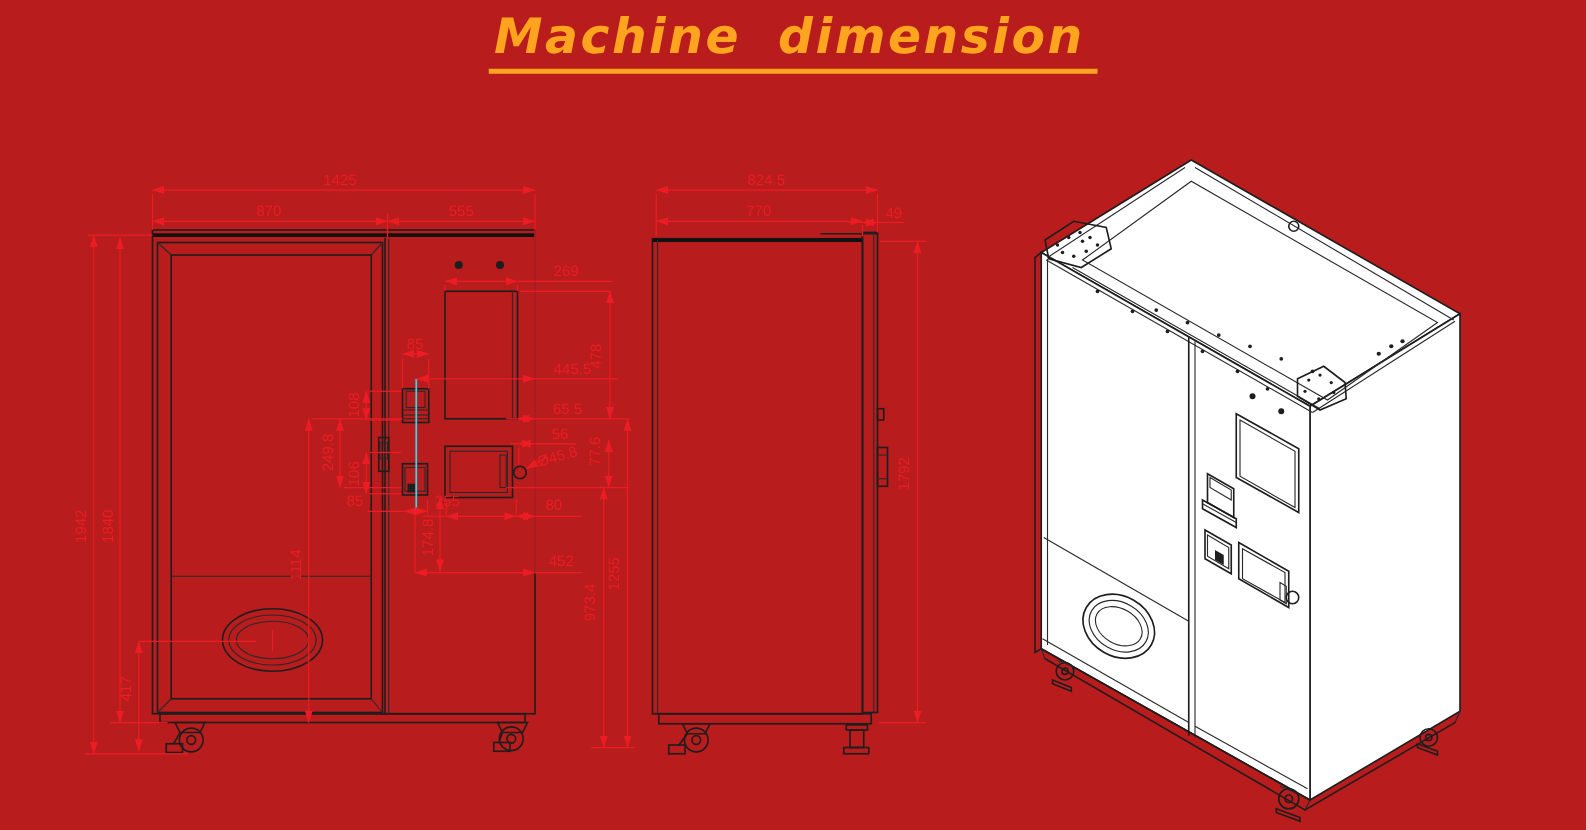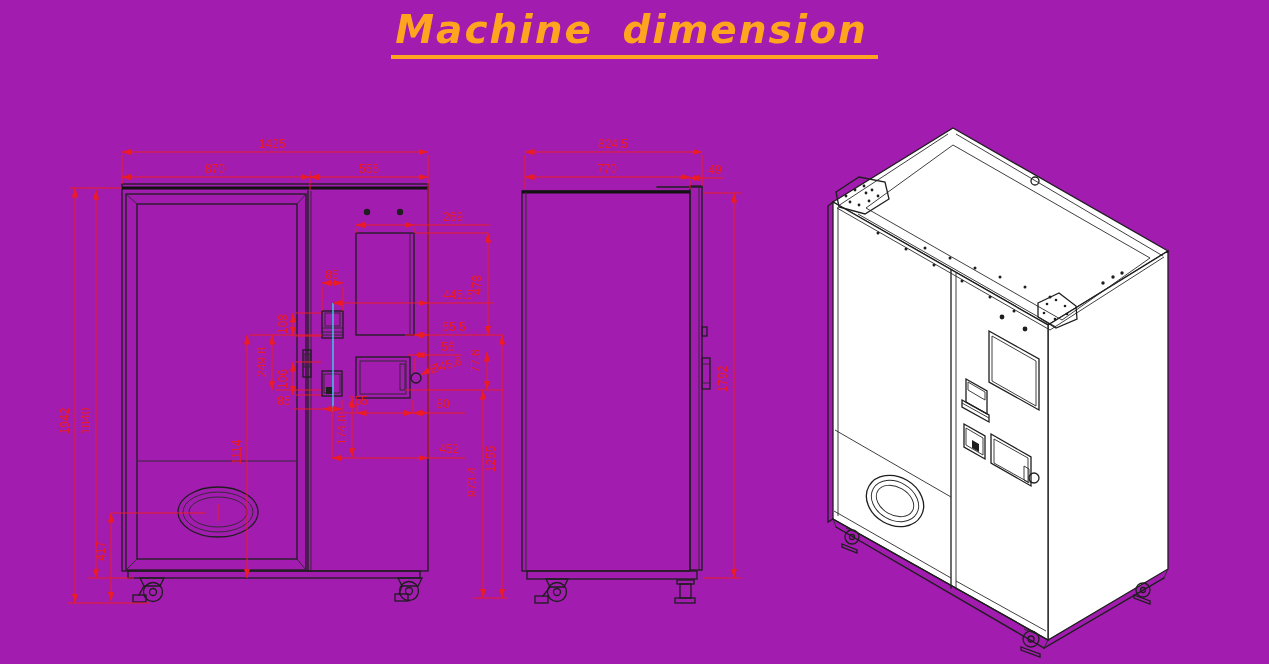--- a/index.html
+++ b/index.html
@@ -1,16 +1,16 @@
 <!DOCTYPE html>
 <html><head>
 <meta charset="utf-8">
 <style>
   html,body{margin:0;padding:0;background:#ffffff;width:1269px;height:664px;overflow:hidden;}
-  .canvas{position:relative;width:1269px;height:664px;background:#a21caf;font-family:"Liberation Sans",sans-serif;}
+  .canvas{position:relative;width:1269px;height:664px;background:#b91c1c;font-family:"Liberation Sans",sans-serif;}
   .title-wrap{position:absolute;top:10px;left:0;width:100%;text-align:center;z-index:2;}
   .title-wrap h1{
     display:inline-block;margin:0;
     font-family:"DejaVu Sans",sans-serif;
     font-style:italic;font-weight:bold;
     font-size:39px;letter-spacing:2px;word-spacing:14px;
     color:#FFA41E;border-bottom:4px solid #FFA41E;
     padding:0 10px 4px 4px;line-height:1.05;
   }
   svg{position:absolute;top:0;left:0;}

